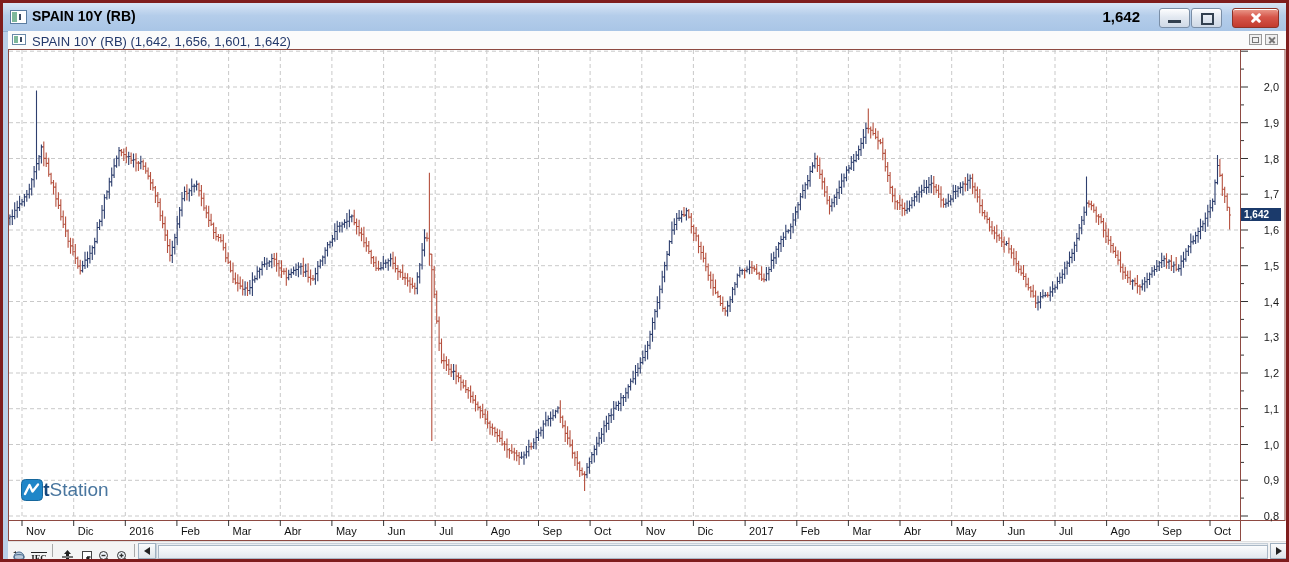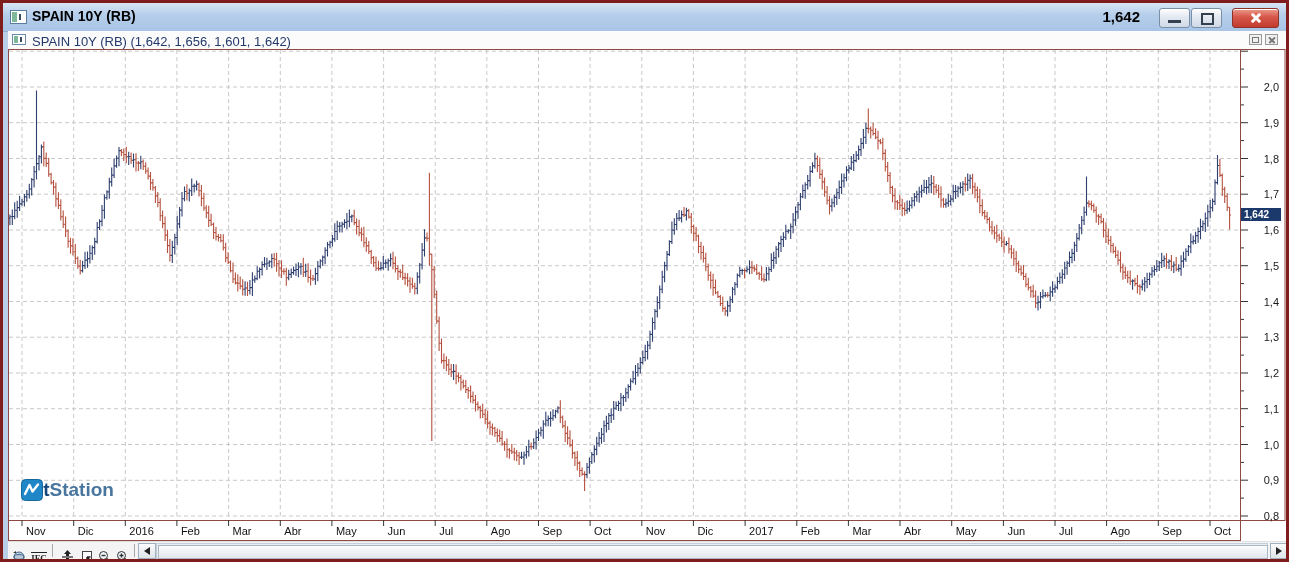--- a/index.html
+++ b/index.html
@@ -36,21 +36,21 @@
   #sub-close::before{transform:translate(-50%,-50%) rotate(45deg);}
   #sub-close::after{transform:translate(-50%,-50%) rotate(-45deg);}
   
   #chart{position:absolute;left:0;top:18px;width:1278px;height:492px;background:#fff;border-radius:6px;}
   #chart svg{position:absolute;left:0;top:0;}
   #pricetag{position:absolute;left:1233px;width:40px;height:13px;background:#1b3a6b;color:#fff;
     font-size:10px;font-weight:bold;line-height:13px;padding-left:3px;box-sizing:border-box;}
   #watermark{position:absolute;left:13px;top:430px;display:flex;align-items:center;gap:4px;}
   #wm-text{font-size:19px;letter-spacing:0;}
   #wm-text .net{font-weight:bold;color:#16477c;}
-  #wm-text .station{font-weight:bold;color:#49769f;}
+  #wm-text .station{font-weight:normal;color:#49769f;}
   
   #toolbar{position:absolute;left:0;top:510px;width:1278px;height:18px;background:#f4f4f4;border-top:1px solid #e0e0e0;}
   .tbtn{position:absolute;top:1px;width:18px;height:28px;display:flex;align-items:center;justify-content:center;cursor:default;}
   .tsep{position:absolute;top:2px;width:1px;height:13px;background:#a9a9a9;}
   #ifc-label{font-family:"Liberation Serif",serif;font-size:9px;font-weight:bold;color:#222;
     border-top:1px solid #222;line-height:10px;}
   .sbtn{position:absolute;top:1px;width:18px;height:16px;border:1px solid #9fb0c0;background:linear-gradient(#fafbfc,#dfe5ea);
     box-sizing:border-box;display:flex;align-items:center;justify-content:center;cursor:default;}
   .tri-left{width:0;height:0;border-top:4px solid transparent;border-bottom:4px solid transparent;border-right:6px solid #222;}
   .tri-right{width:0;height:0;border-top:4px solid transparent;border-bottom:4px solid transparent;border-left:6px solid #222;}

